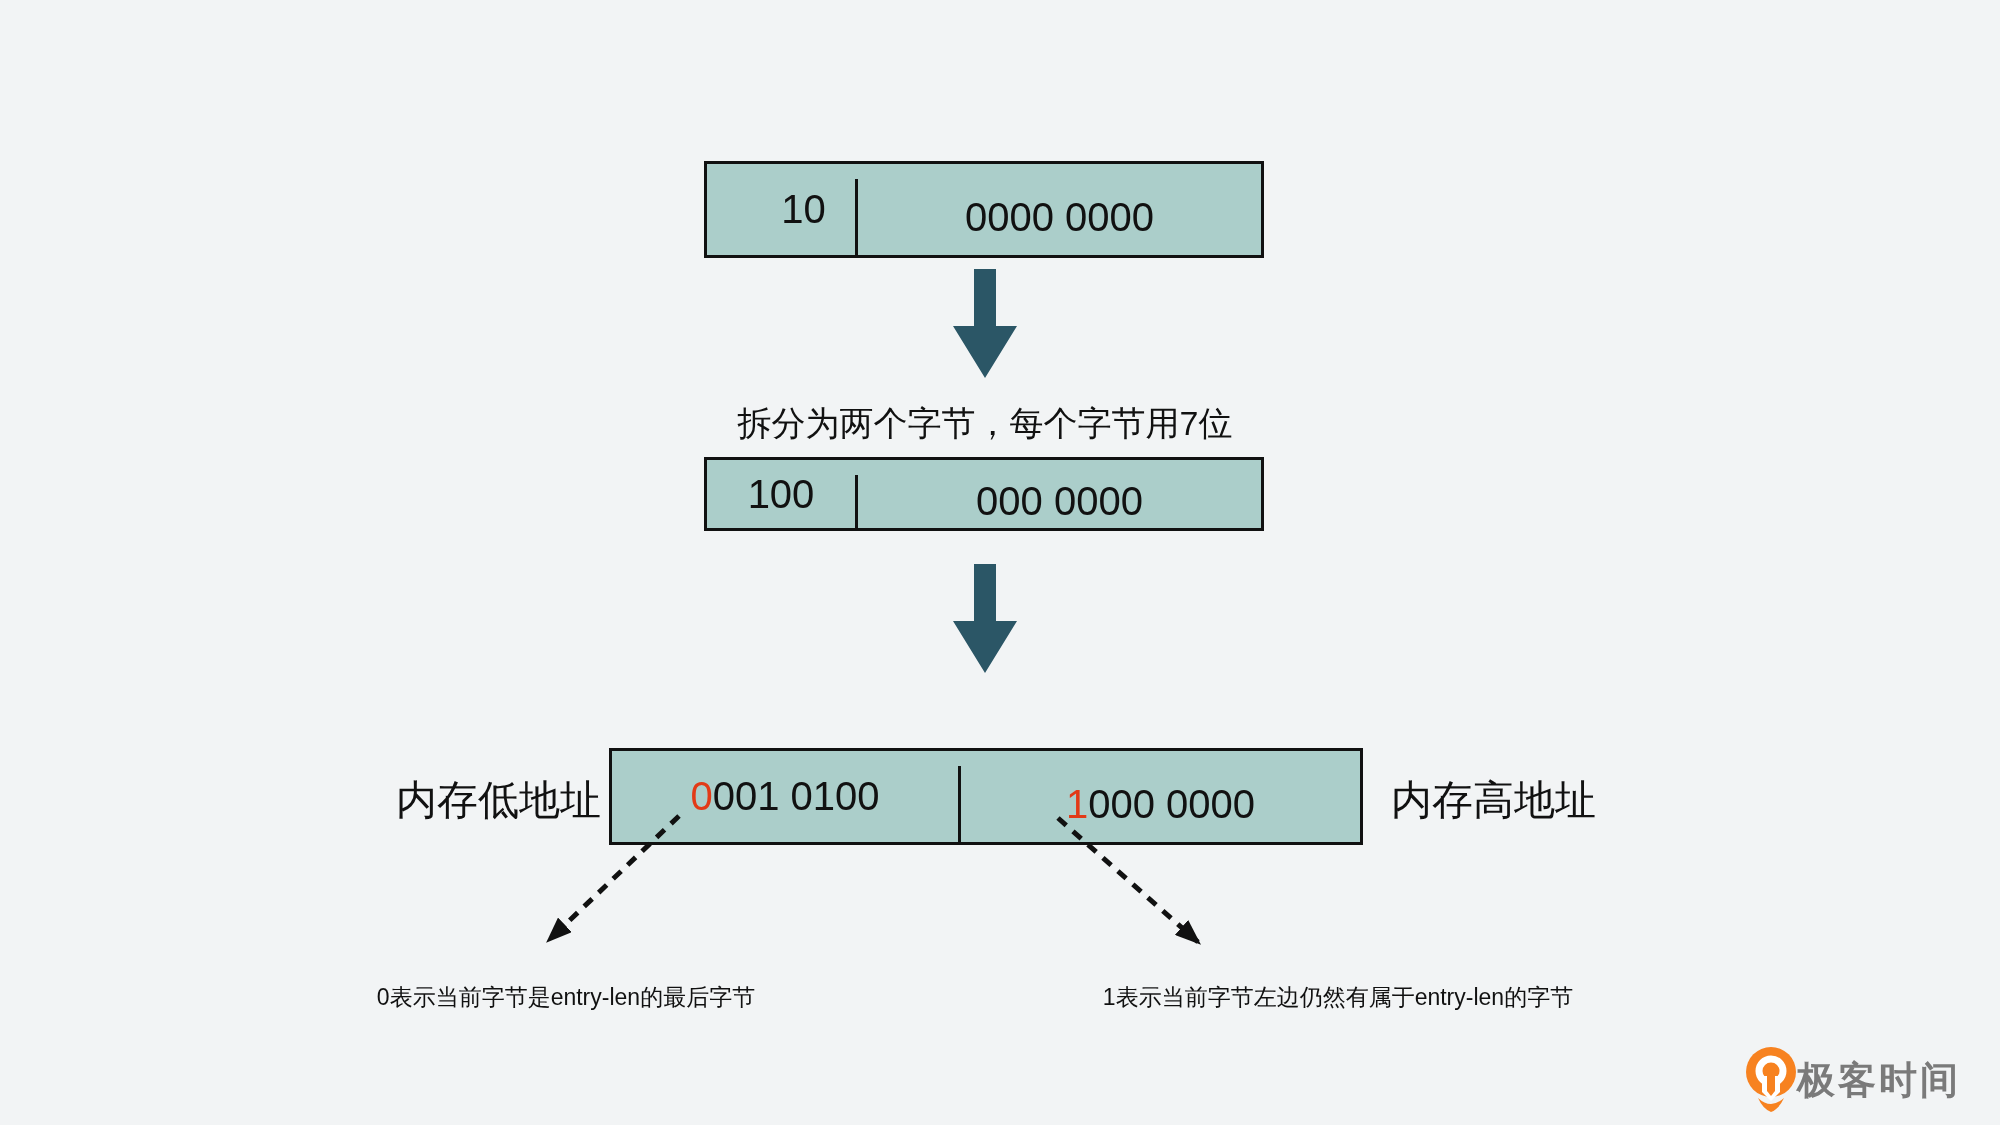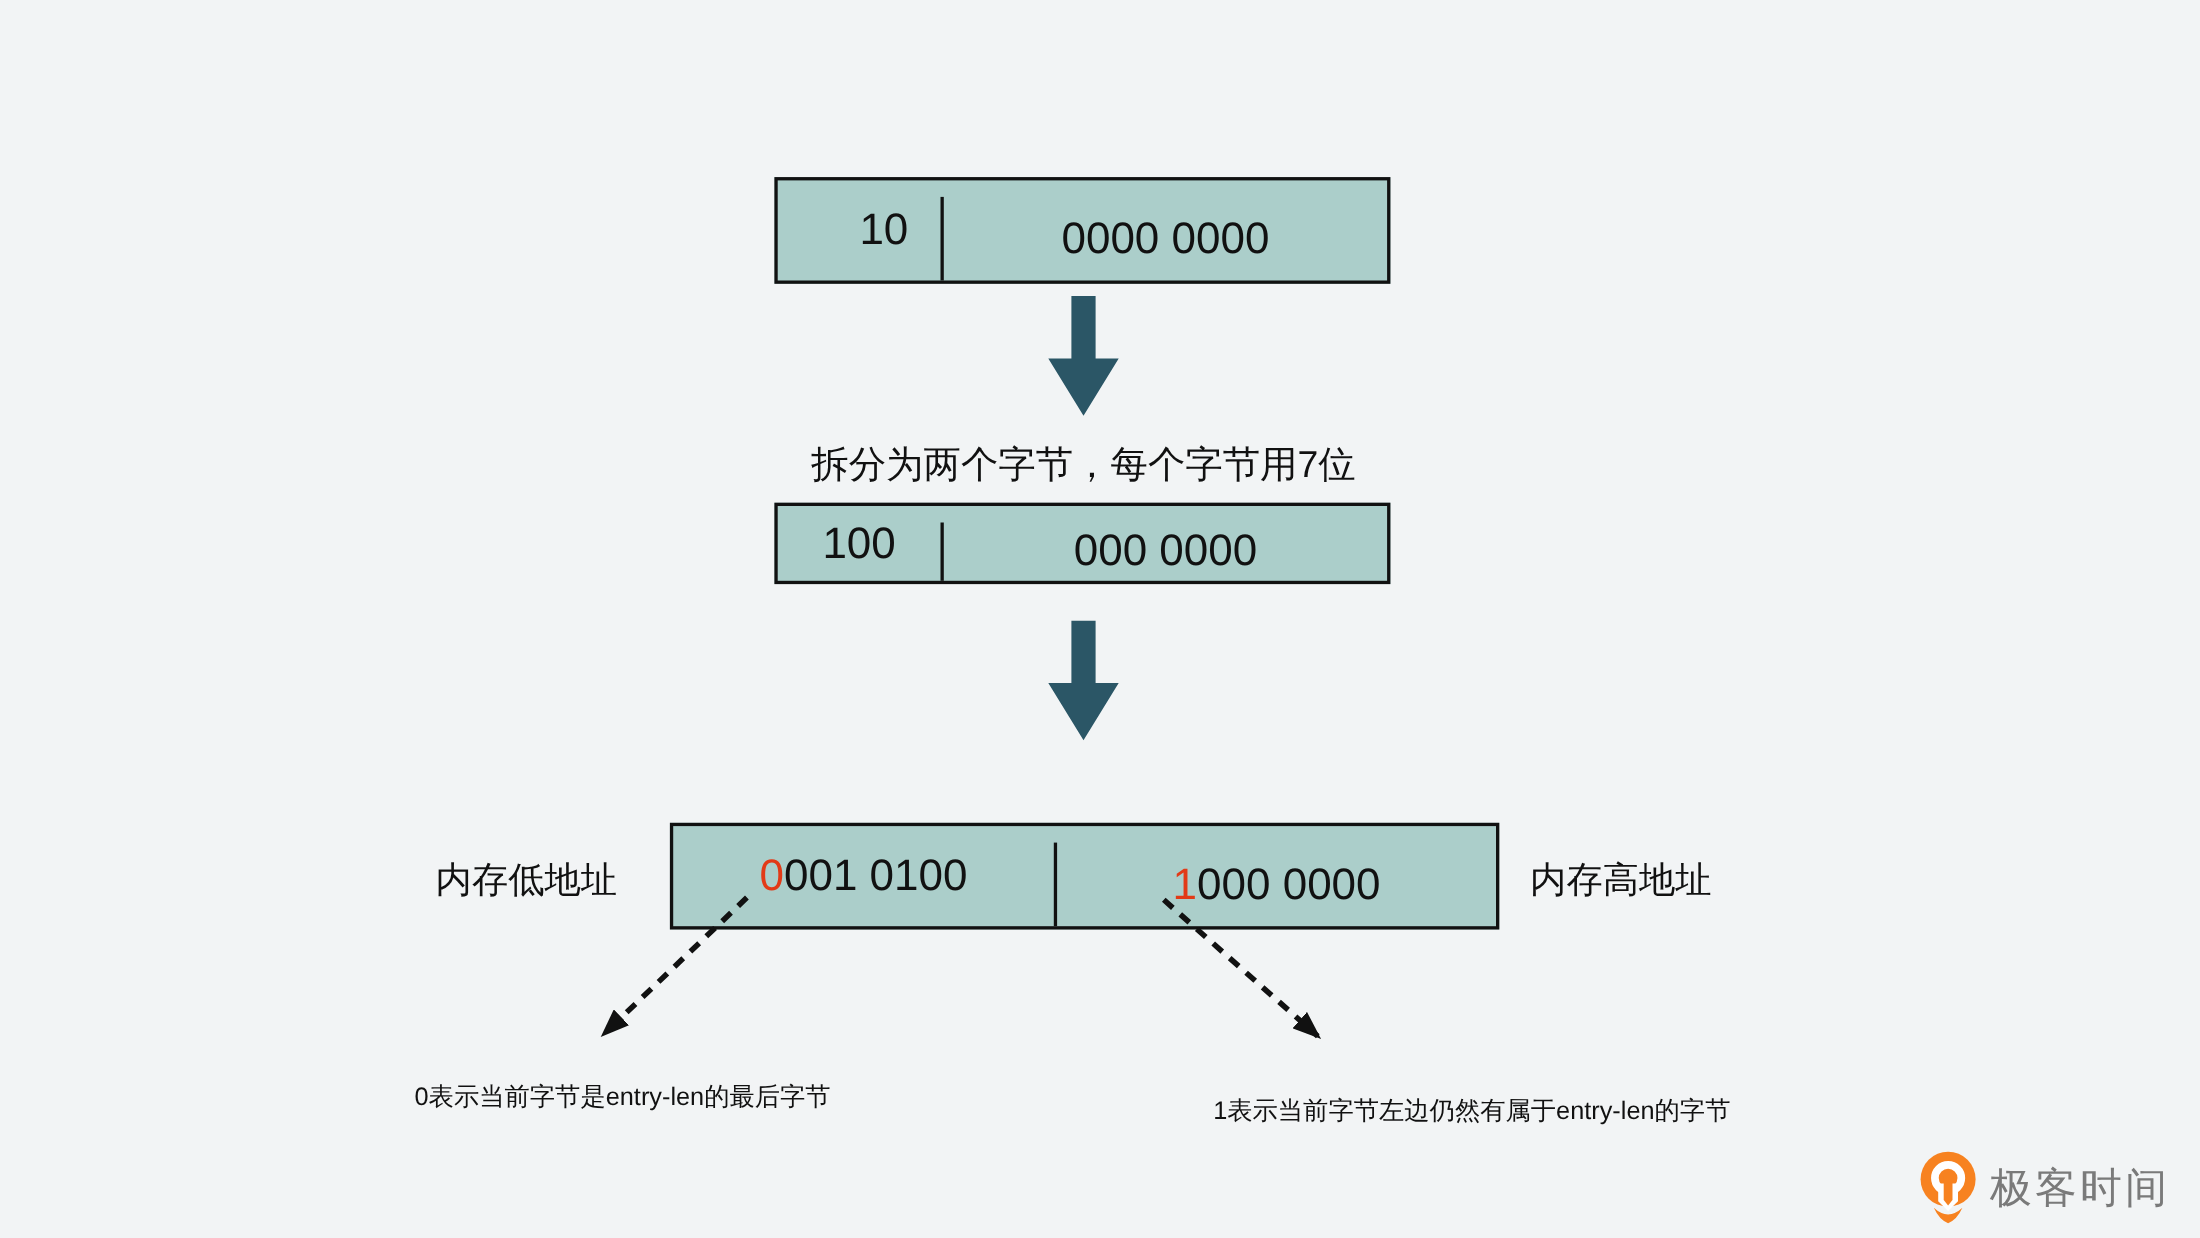--- a/index.html
+++ b/index.html
@@ -40,38 +40,38 @@
     justify-content:center;
     font-size:40px;
     white-space:pre;
     color:var(--text);
   }
   .cell + .cell{border-left:3px solid var(--box-border);margin-top:15px;}
   .hl{color:var(--highlight);}
   .block-arrow{position:absolute;}
   .side-label{
     position:absolute;
-    font-size:33px;
+    font-size:41px;
     line-height:38px;
     white-space:nowrap;
     color:var(--text);
   }
   .annotation{
     position:absolute;
     transform:translateX(-50%);
     font-size:23px;
     line-height:42px;
     white-space:nowrap;
     color:var(--text);
   }
   .overlay{position:absolute;left:0;top:0;width:2000px;height:1125px;pointer-events:none;}
   .logo{
     position:absolute;
     left:1745px;top:1046px;
-    display:flex;align-items:center;gap:12px;
+    display:flex;align-items:center;font-weight:bold;
   }
   .logo-text{
     font-size:38px;
     letter-spacing:3px;
     color:var(--logo-text);
     white-space:nowrap;
   }
 </style>
 </head>
 <body>
@@ -117,21 +117,21 @@
     </defs>
     <g>
       <line x1="679" y1="816" x2="549" y2="940" stroke="#111111" stroke-width="5" stroke-dasharray="11 9" marker-end="url(#ah)"></line>
     </g>
     <g>
       <line x1="1058" y1="818" x2="1198" y2="942" stroke="#111111" stroke-width="5" stroke-dasharray="11 9" marker-end="url(#ah)"></line>
     </g>
   </svg>
 
   <div class="annotation" style="left:566px;top:976px;">0表示当前字节是entry-len的最后字节</div>
-  <div class="annotation" style="left:1338px;top:976px;margin-top:12px;">1表示当前字节左边仍然有属于entry-len的字节</div>
+  <div class="annotation" style="left:1338px;top:976px;">1表示当前字节左边仍然有属于entry-len的字节</div>
 
   <div class="logo">
     <svg width="52" height="68" viewBox="0 0 52 68">
       <path d="M13 52 Q26 64 39 52 Q34 63 26 66 Q18 63 13 52 Z" fill="#f78220"></path>
       <circle cx="26" cy="26" r="25" fill="#f78220"></circle>
       <circle cx="26" cy="25" r="12" fill="none" stroke="#ffffff" stroke-width="7"></circle>
       <polygon points="17,30 35,30 35,46 26,55 17,46" fill="#ffffff"></polygon>
       <polygon points="22,23 30,23 30,45 26,50 22,45" fill="#f78220"></polygon>
     </svg>
     <span class="logo-text">极客时间</span>

